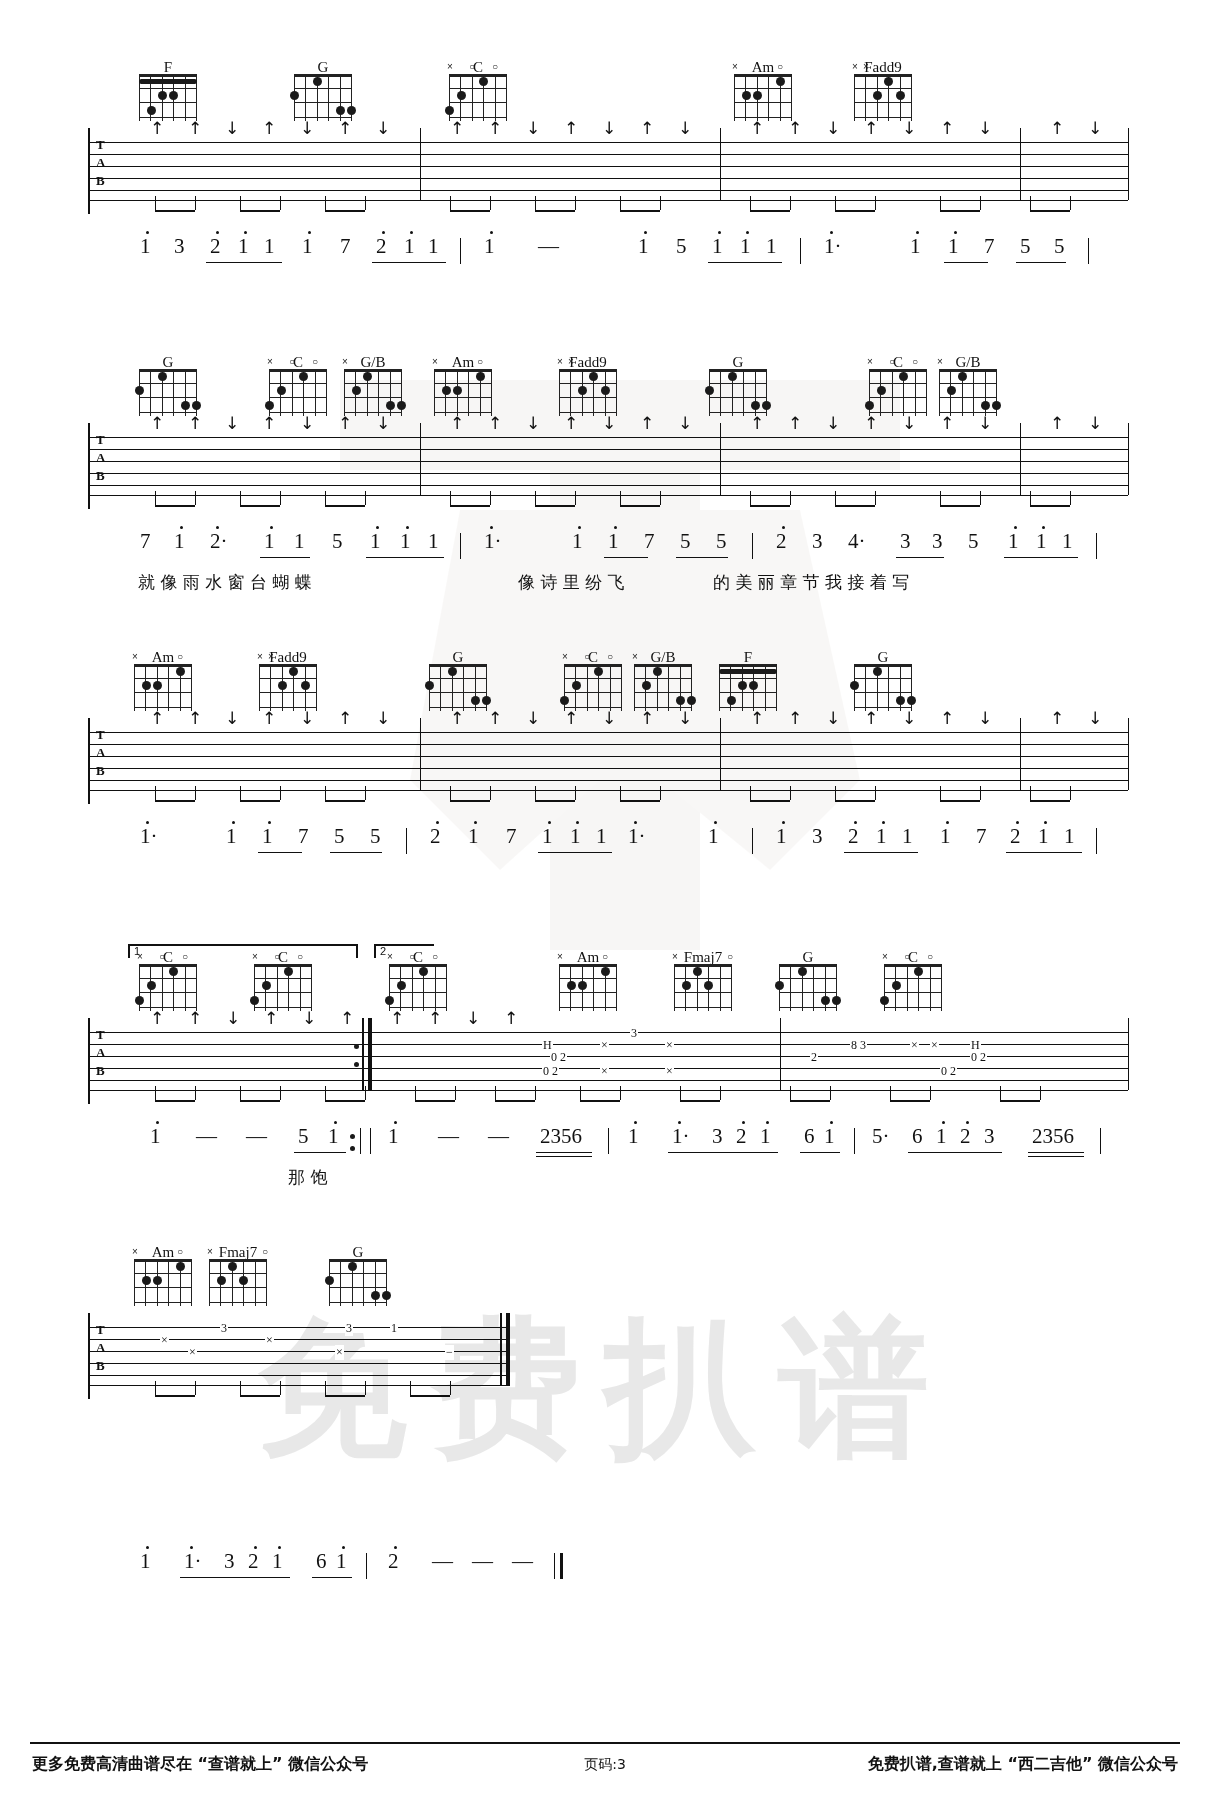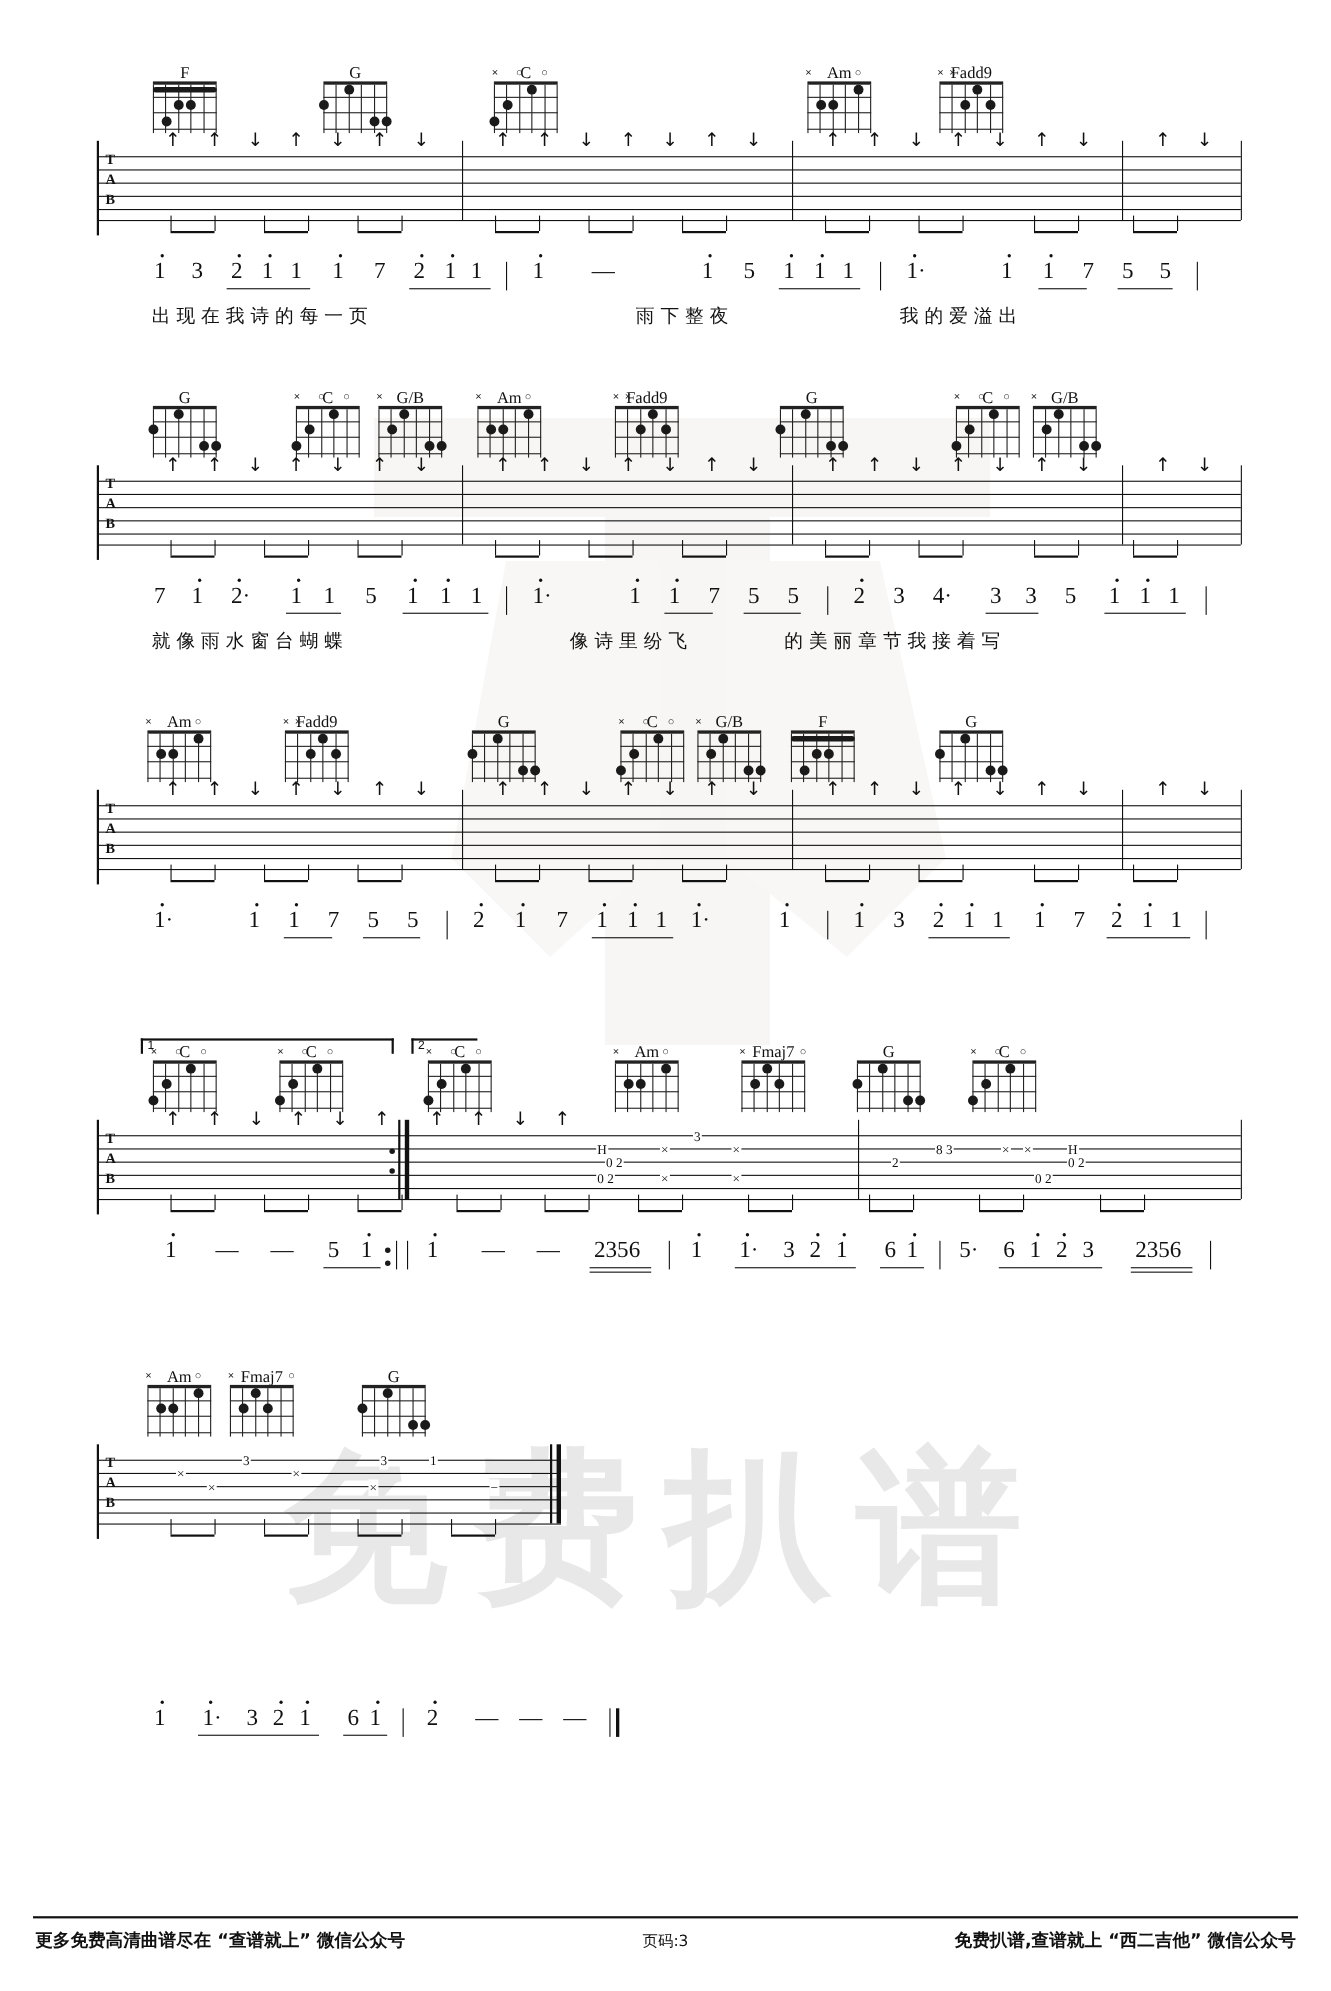--- a/index.html
+++ b/index.html
@@ -302,25 +302,20 @@
       <div class="mnum" style="left:860px">1</div>
       <div class="mdot-up" style="left:866px;top:-3px"></div>
       <div class="mnum" style="left:896px">7</div>
       <div class="mnum" style="left:932px">5</div>
       <div class="mnum" style="left:966px">5</div>
       <div class="munder" style="left:856px;top:28px;width:44px"></div>
       <div class="munder" style="left:928px;top:28px;width:50px"></div>
       <div class="mbar" style="left:1000px"></div>
     </div>
 
-    <div class="lyric">
-      <div class="lw" style="left:50px">出 现 在 我 诗 的 每 一 页</div>
-      <div class="lw" style="left:490px">雨 下 整 夜</div>
-      <div class="lw" style="left:730px">我 的 爱 溢 出</div>
-    </div>
   </div>
 
   <div class="system" style="top:355px;">
     <div class="chords">
       <div class="chordbox" style="left:48px;">
         <div class="cname">G</div>
         <div class="grid">
             <div class="nut"></div>
           <div class="hline" style="top:14px"></div>
             <div class="hline" style="top:28px"></div>
@@ -1145,20 +1140,23 @@
       <div class="mnum" style="left:872px">2</div>
       <div class="mdot-up" style="left:878px;top:-3px"></div>
       <div class="mnum" style="left:896px">3</div>
       <div class="munder" style="left:820px;top:28px;width:94px"></div>
       <div class="mnum" style="left:944px">2356</div>
       <div class="munder" style="left:940px;top:28px;width:56px"></div>
       <div class="munder" style="left:940px;top:32px;width:56px"></div>
       <div class="mbar" style="left:1012px"></div>
     </div>
 
+    <div class="lyric">
+      <div class="lw" style="left:200px">那 饱</div>
+    </div>
   </div>
 
   <div class="system" style="top:1245px;">
     <div class="chords">
       <div class="chordbox" style="left:43px;">
         <div class="cname">Am</div>
         <div class="grid">
             <div class="nut"></div>
           <div class="hline" style="top:14px"></div>
             <div class="hline" style="top:28px"></div>

